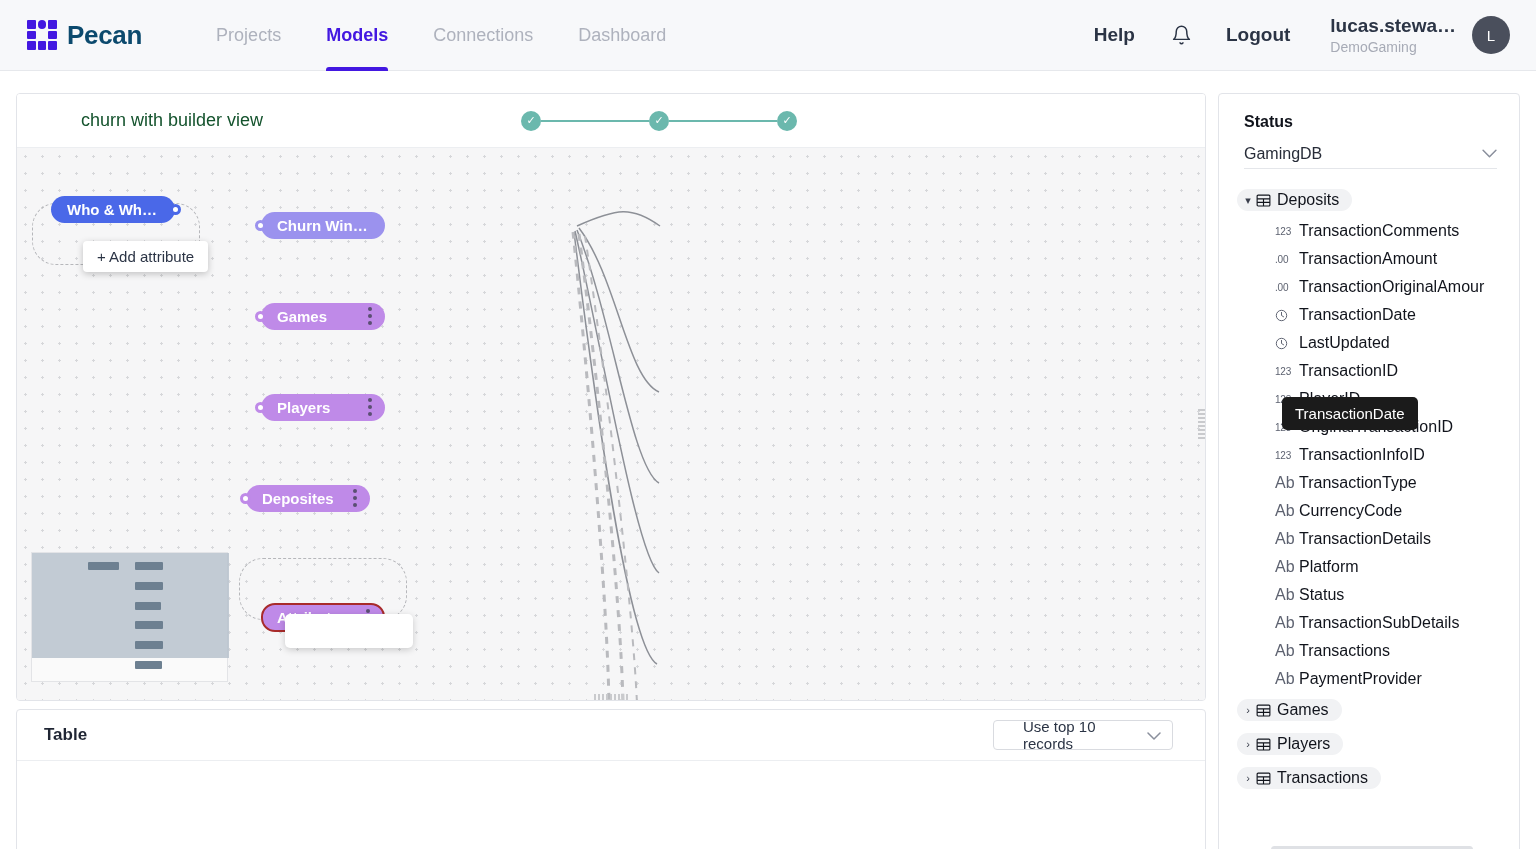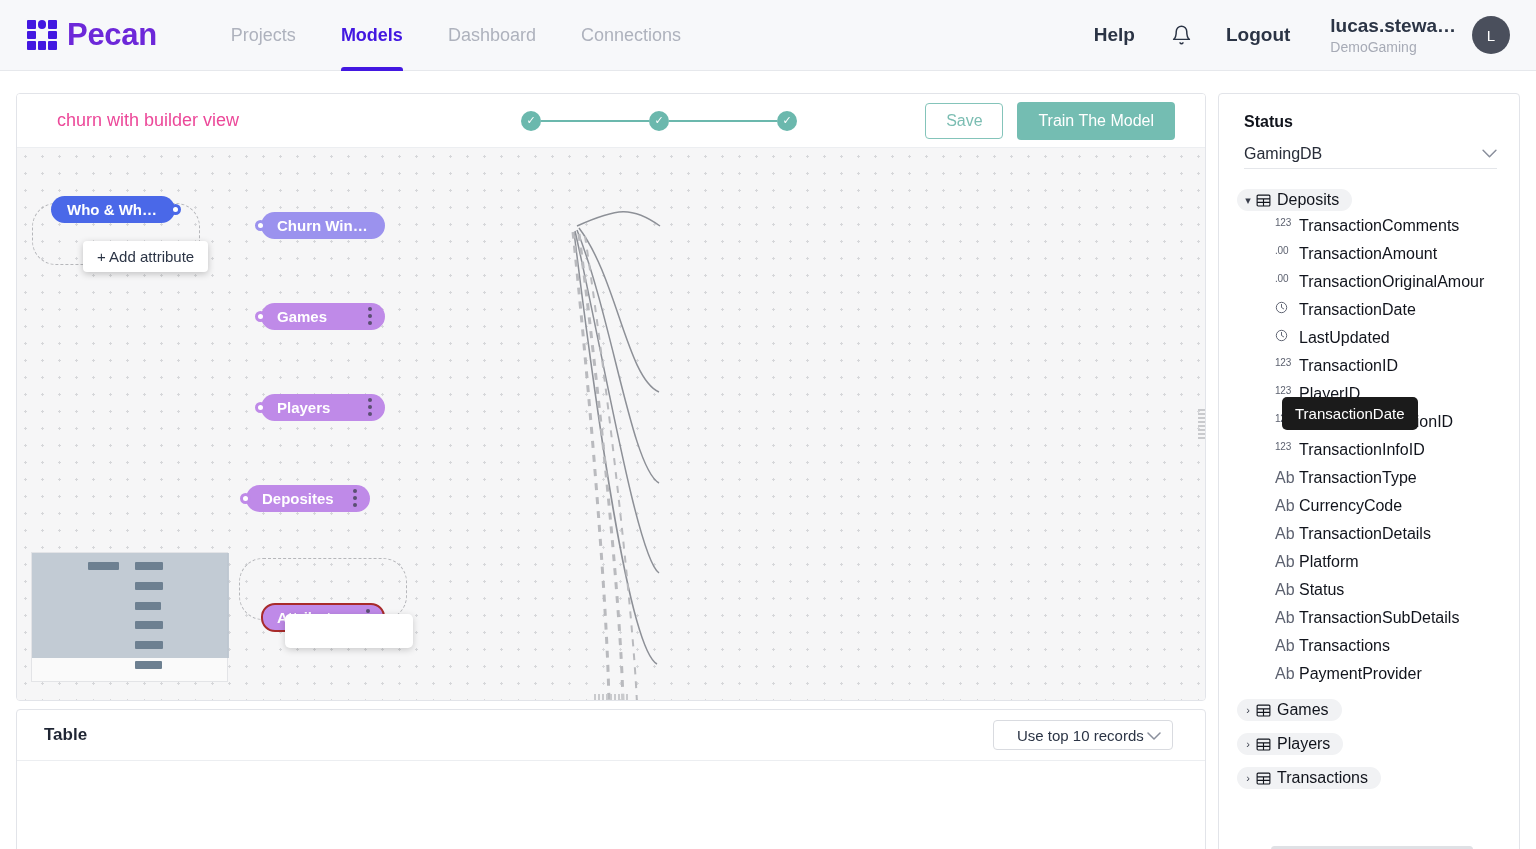--- a/index.html
+++ b/index.html
@@ -21,22 +21,22 @@
   .logo-wrap { display: flex; align-items: center; margin-left: 27px; }
   .logo-mark {
     width: 30px; height: 30px; position: relative;
     display: grid; grid-template-columns: 1fr 1fr 1fr; grid-template-rows: 1fr 1fr 1fr;
     gap: 2px;
   }
   .logo-mark i { background: #4318e1; display: block; border-radius: 1px; }
   .logo-mark i.r { border-radius: 50%; }
   .logo-mark i.blank { background: transparent; }
   .logo-text {
-    margin-left: 10px; font-size: 31px; font-weight: bold;
-    color: #6d28d9; letter-spacing: -0.3px;
+    margin-left: 10px; font-size: 26px; font-weight: bold;
+    color: #0c4a6e; letter-spacing: -0.3px;
   }
   .nav-items { display: flex; align-items: center; margin-left: 74px; height: 71px; }
   .nav-item {
     font-size: 18px; color: #aeb2bd; margin-right: 45px;
     position: relative; height: 71px; display: flex; align-items: center;
     cursor: pointer;
   }
   .nav-item.active { color: #4318e1; font-weight: bold; }
   .nav-item.active::after {
     content: ""; position: absolute; bottom: 0; left: 0; right: 0;
@@ -65,21 +65,21 @@
   .builder {
     position: absolute; left: 16px; top: 22px;
     width: 1190px; height: 608px;
     border: 1px solid #e2e4e9; border-radius: 4px; background: #fff;
     overflow: hidden;
   }
   .builder-head {
     height: 54px; display: flex; align-items: center; position: relative;
     background: #fff; border-bottom: 1px solid #eceef1;
   }
-  .model-title { margin-left: 40px; font-size: 18px; color: #ec4899; }
+  .model-title { margin-left: 64px; font-size: 18px; color: #14532d; }
   .steps {
     position: absolute; left: 504px; top: 50%; transform: translateY(-50%);
     display: flex; align-items: center;
   }
   .step-dot {
     width: 20px; height: 20px; border-radius: 50%; background: #6bb8ad;
     display: flex; align-items: center; justify-content: center;
     color: #fff; font-size: 11px; flex: none; cursor: pointer;
   }
   .step-line { width: 108px; height: 2px; background: #6bb8ad; }
@@ -180,21 +180,21 @@
     height: 51px; border-bottom: 1px solid #eceef1;
     display: flex; align-items: center; position: relative;
   }
   .table-title { margin-left: 27px; font-size: 17px; font-weight: bold; color: #1f2533; }
   .records-select {
     position: absolute; right: 32px; top: 50%; transform: translateY(-50%);
     width: 180px; height: 30px; border: 1px solid #d9dbe0; border-radius: 4px;
     background: #fff; display: flex; align-items: center; cursor: pointer;
     font-size: 15px; color: #2b3445;
   }
-  .records-select span { margin-left: 23px; }
+  .records-select span { margin-left: 29px; }
   .records-select .chev { margin-left: auto; margin-right: 11px; color:#8a8f9c; }
 
   
   .sidebar {
     position: absolute; left: 1218px; top: 22px;
     width: 302px; height: 804px;
     border: 1px solid #e2e4e9; border-radius: 4px; background: #fff;
     overflow: hidden;
   }
   .sb-title { margin: 19px 0 0 25px; font-size: 16px; font-weight: bold; color: #11141c; }
@@ -210,21 +210,21 @@
     display: inline-flex; align-items: center; height: 22px;
     margin-left: 18px; margin-bottom: 6px;
     background: #f1f2f4; border-radius: 11px; padding: 0 13px 0 5px;
     cursor: pointer;
   }
   .tw { display:flex; align-items:center; }
   .tree-table .arrow { font-size: 11px; color: #3a3f4c; width: 12px; text-align:center; }
   .tree-table .tbl-icon { margin: 0 6px 0 2px; display:flex; }
   .tree-table .tname { font-size: 16px; color: #11141c; }
   .field {
-    display: flex; align-items: flex-start; height: 28px; margin-left: 56px;
+    display: flex; align-items: center; height: 28px; margin-left: 56px;
     cursor: pointer;
   }
   .field .ficon {
     width: 20px; font-size: 16px; color: #5d6270; text-align: left;
     display:flex; align-items:center; justify-content:flex-start;
   }
   .field .ficon.num { font-size: 10px; letter-spacing: -0.2px; }
   .field .fname { font-size: 16px; color: #11141c; margin-left: 4px; white-space: nowrap; }
   .tip-dark {
     position: absolute; background: #1b1b1b; color: #fff;
@@ -251,22 +251,22 @@
       <i></i>
         <i></i>
         <i></i>
     </div>
     <div class="logo-text">Pecan</div>
   </div>
 
   <div class="nav-items">
     <div class="nav-item">Projects</div>
     <div class="nav-item active">Models</div>
+    <div class="nav-item">Connections</div>
     <div class="nav-item">Dashboard</div>
-    <div class="nav-item">Connections</div>
   </div>
 
   <div class="nav-right">
     <div class="link">Help</div>
     <div class="bell">
       <svg width="21" height="22" viewBox="0 0 24 24" fill="none" stroke="#2b3445" stroke-width="1.7" stroke-linecap="round" stroke-linejoin="round">
         <path d="M18 8a6 6 0 1 0-12 0c0 7-3 9-3 9h18s-3-2-3-9"></path>
         <path d="M13.7 21a2 2 0 0 1-3.4 0"></path>
       </svg>
     </div>
@@ -286,24 +286,20 @@
       <div class="model-title">churn with builder view</div>
 
       <div class="steps">
         <div class="step-dot">✓</div>
         <div class="step-line"></div>
         <div class="step-dot">✓</div>
         <div class="step-line"></div>
         <div class="step-dot">✓</div>
       </div>
 
-      <div class="head-actions" style="right:30px;">
-        <div class="btn-save">Save</div>
-        <div class="btn-train">Train The Model</div>
-      </div>
     </div>
 
     <div class="canvas">
 
       <svg class="edges" width="1190" height="554">
 
         <path d="M560,78 C600,60 615,58 643,78" stroke="#8d9097" stroke-width="1.5" fill="none"></path>
         <path d="M562,80 C600,130 610,230 642,244" stroke="#8d9097" stroke-width="1.5" fill="none"></path>
         <path d="M560,82 C595,170 615,320 642,335" stroke="#8d9097" stroke-width="1.5" fill="none"></path>
         <path d="M558,83 C585,200 620,410 642,425" stroke="#8d9097" stroke-width="1.5" fill="none"></path>

